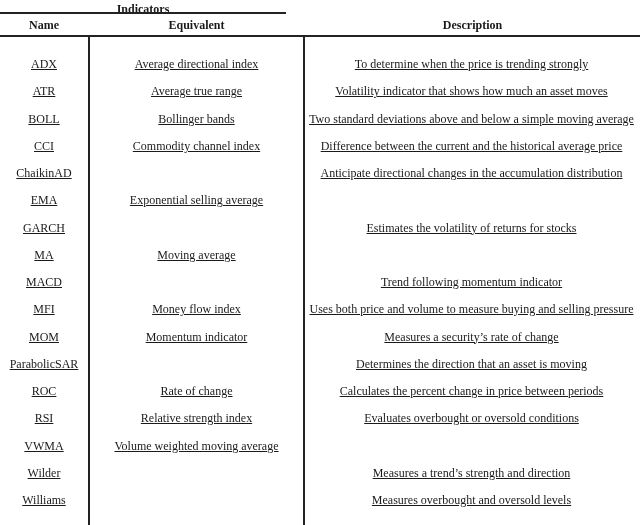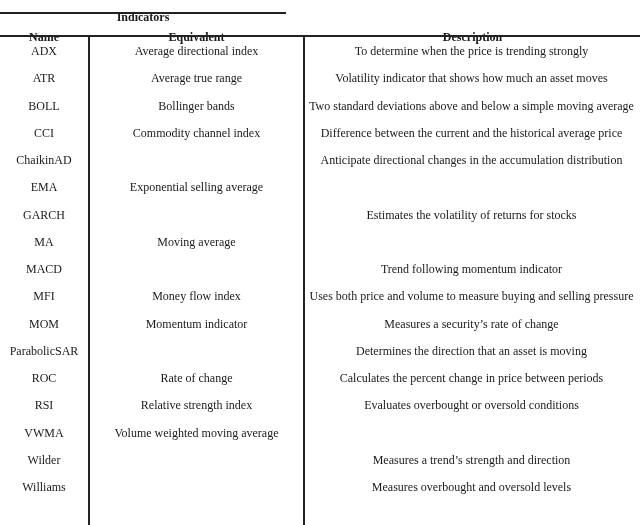--- a/index.html
+++ b/index.html
@@ -2,40 +2,40 @@
 <html><head>
 <meta charset="utf-8">
 <style>
   html, body { margin: 0; padding: 0; background: #ffffff; }
   body {
     width: 640px; height: 525px; overflow: hidden; position: relative;
     font-family: "Liberation Serif", "DejaVu Serif", serif;
     color: #1a1a1a;
   }
   .caption {
-    position: absolute; left: 0; width: 286px; top: 12px; height: 12px;
+    position: absolute; left: 0; width: 286px; top: 4px; height: 12px;
     text-align: center; font-weight: bold; font-size: 12px; line-height: 10px;
   }
   .top-rule { position: absolute; left: 0; width: 286px; top: 12px; height: 2px; background: #222; }
   .header-rule { position: absolute; left: 0; width: 640px; top: 35px; height: 2px; background: #222; }
   .vline { position: absolute; top: 36px; bottom: 0; width: 2px; background: #222; }
   .v1 { left: 88px; }
   .v2 { left: 303px; }
   .th {
-    position: absolute; top: 28px; height: 18px; line-height: 18px;
+    position: absolute; top: 16px; height: 18px; line-height: 18px;
     font-weight: bold; font-size: 12px; text-align: center;
   }
   .c1 { left: 0; width: 88px; }
   .c2 { left: 90px; width: 213px; }
   .c3 { left: 305px; width: 335px; }
   .rows { position: absolute; left: 0; top: 38px; width: 640px; }
   .row { position: relative; height: 27.25px; }
   .cell {
-    position: absolute; top: 0; height: 27.25px; line-height: 27.25px;
-    font-size: 12px; text-align: center; white-space: nowrap;
+    position: absolute; top: 13px; height: 27.25px; line-height: 27.25px;
+    font-size: 12px; text-align: center; white-space: nowrap; text-decoration: underline;
   }
   .cell.c1 { left: 0; width: 88px; }
   .cell.c2 { left: 90px; width: 213px; }
   .cell.c3 { left: 303px; width: 337px; }
 </style>
 </head>
 <body>
 
 <div class="caption">Indicators</div>
 <div class="top-rule"></div>

